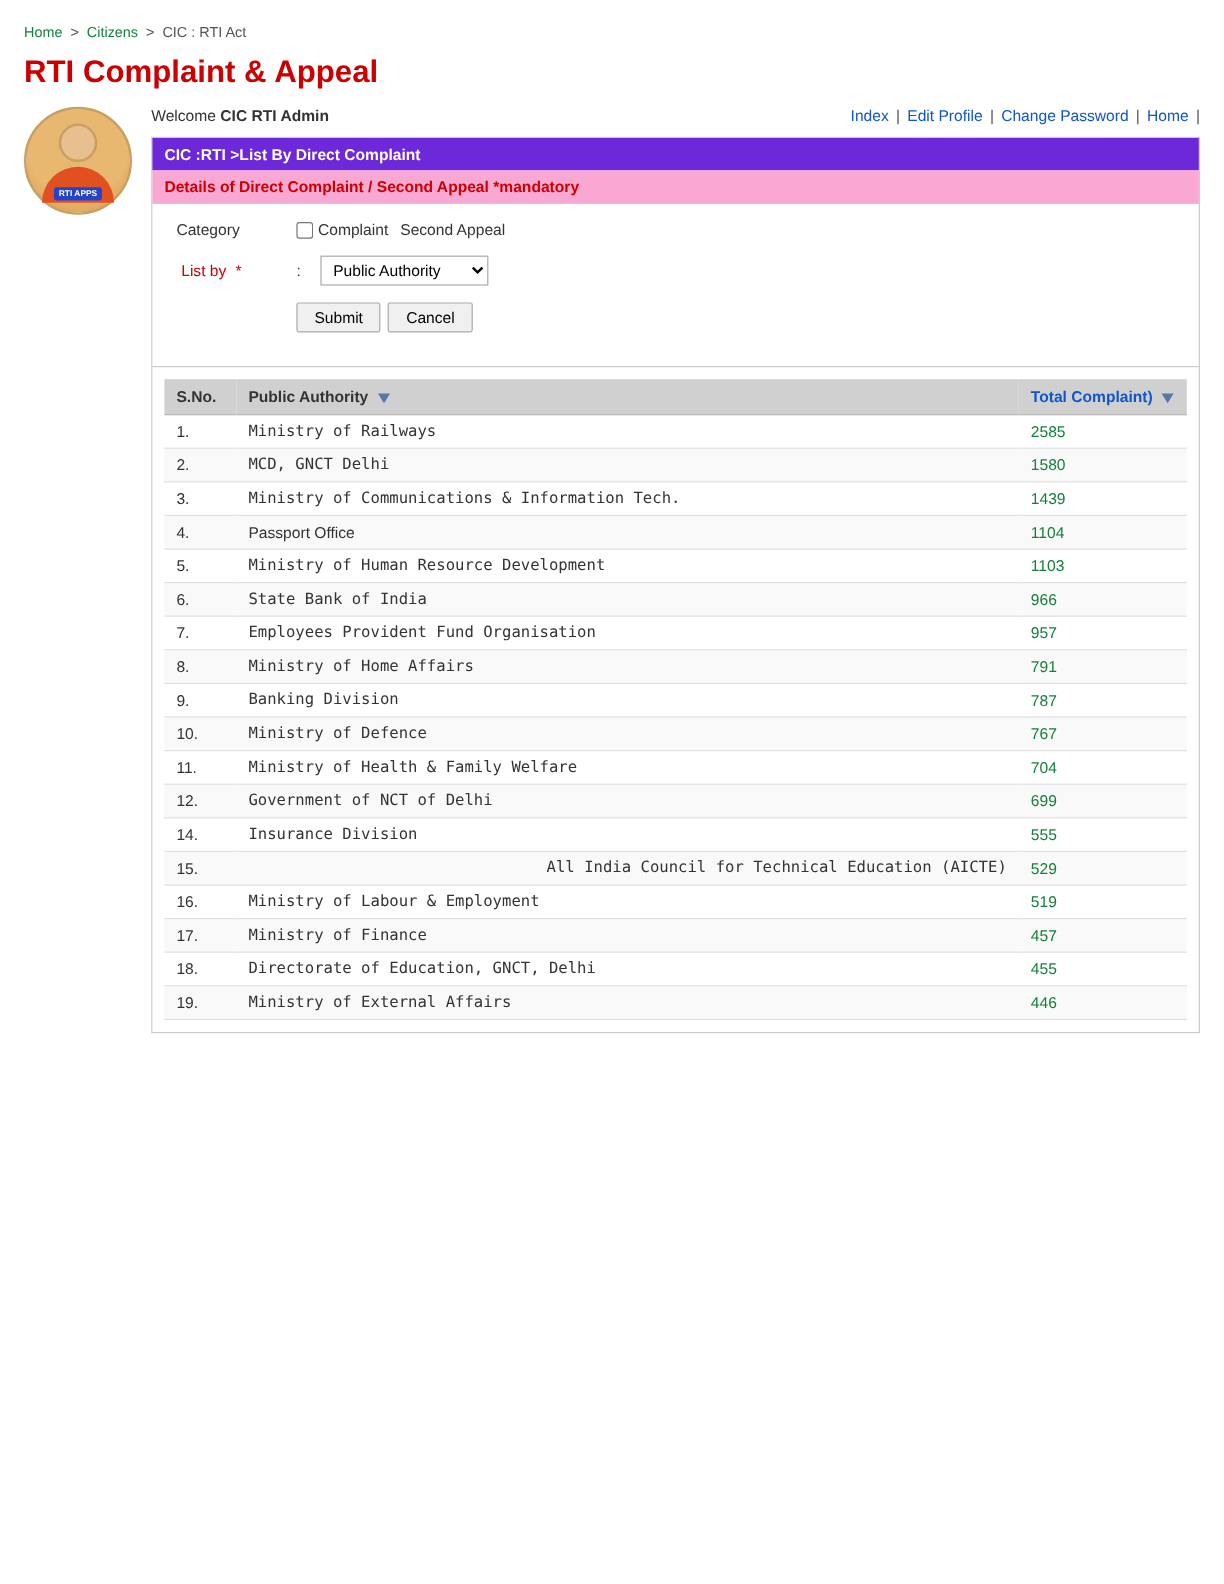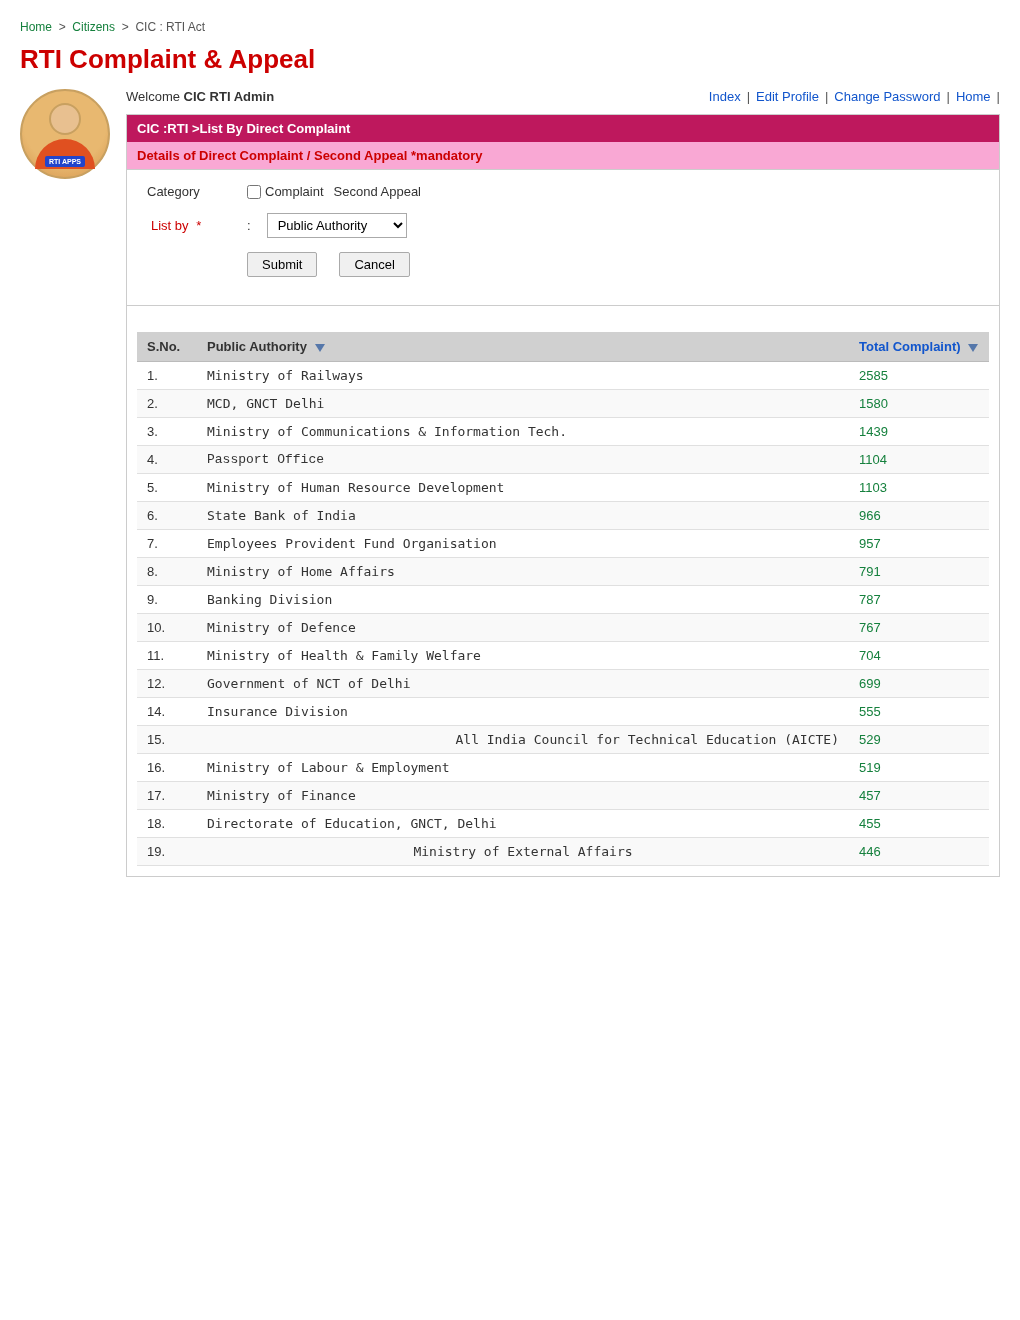--- a/index.html
+++ b/index.html
@@ -88,21 +88,21 @@
       color: #1155cc;
       text-decoration: none;
       cursor: pointer;
     }
     .nav-sep { color: #555; }
     .content-box {
       border: 1px solid #ccc;
       background: #fff;
     }
     .section-header {
-      background: #be185d;
+      background: #6d28d9;
       color: #fff;
       font-weight: bold;
       font-size: 13px;
       padding: 6px 10px;
     }
     .section-subheader {
       background: #f9a8d4;
       color: #333;
       font-weight: bold;
       font-size: 13px;
@@ -162,21 +162,20 @@
     .table-section { padding: 10px; }
     .table-title {
       font-weight: bold;
       font-size: 13px;
       margin-bottom: 8px;
     }
     table {
       width: 100%;
       border-collapse: collapse;
       font-size: 13px;
-      margin-top: 16px;
     }
     thead tr {
       background: #d0d0d0;
     }
     thead th {
       padding: 7px 10px;
       text-align: left;
       font-weight: bold;
       font-size: 13px;
       border-bottom: 1px solid #bbb;
@@ -195,21 +194,21 @@
     .filter-icon {
       display: inline-block;
       width: 0;
       height: 0;
       border-left: 5px solid transparent;
       border-right: 5px solid transparent;
       border-top: 8px solid #5577aa;
       margin-left: 4px;
       vertical-align: middle;
     }
-    .form-buttons { display: flex; gap: 22px; align-items: flex-start; }
+    .form-buttons { display: flex; gap: 6px; align-items: flex-start; }
   </style>
 </head>
 <body>
 
 <div class="breadcrumb">
   <span class="link-text">Home</span>
   &nbsp;&gt;&nbsp;
   <span class="link-text">Citizens</span>
   &nbsp;&gt;&nbsp;
   <span>CIC : RTI Act</span>
@@ -320,21 +319,21 @@
                 <td style="font-family: monospace; font-size: 13px;">MCD, GNCT Delhi</td>
                 <td class="td-total" style="cursor: pointer;"><a class="link-text">1580</a></td>
               </tr>
               <tr>
                 <td class="td-sno">3.</td>
                 <td style="font-family: monospace; font-size: 13px;">Ministry of Communications &amp; Information Tech.</td>
                 <td class="td-total" style="cursor: pointer;"><a class="link-text">1439</a></td>
               </tr>
               <tr>
                 <td class="td-sno">4.</td>
-                <td style="font-family: Liberation Mono, monospace; font-size: 13px;">Passport Office</td>
+                <td style="font-family: Liberation Sans, sans-serif; font-size: 13px;">Passport Office</td>
                 <td class="td-total" style="cursor: pointer;"><a class="link-text">1104</a></td>
               </tr>
               <tr>
                 <td class="td-sno">5.</td>
                 <td style="font-family: monospace; font-size: 13px;">Ministry of Human Resource Development</td>
                 <td class="td-total" style="cursor: pointer;"><a class="link-text">1103</a></td>
               </tr>
               <tr>
                 <td class="td-sno">6.</td>
                 <td style="font-family: monospace; font-size: 13px;">State Bank of India</td>
@@ -390,21 +389,21 @@
                 <td style="font-family: monospace; font-size: 13px;">Ministry of Finance</td>
                 <td class="td-total" style="cursor: pointer;"><a class="link-text">457</a></td>
               </tr>
               <tr>
                 <td class="td-sno">18.</td>
                 <td style="font-family: monospace; font-size: 13px;">Directorate of Education, GNCT, Delhi</td>
                 <td class="td-total" style="cursor: pointer;"><a class="link-text">455</a></td>
               </tr>
               <tr>
                 <td class="td-sno">19.</td>
-                <td style="font-family: monospace; font-size: 13px; text-align: center;">Ministry of External Affairs</td>
+                <td style="font-family: monospace; font-size: 13px;">Ministry of External Affairs</td>
                 <td class="td-total" style="cursor: pointer;"><a class="link-text">446</a></td>
               </tr>
             </tbody>
         </table>
       </div>
 
     </div>
   </div>
 </div>
 

